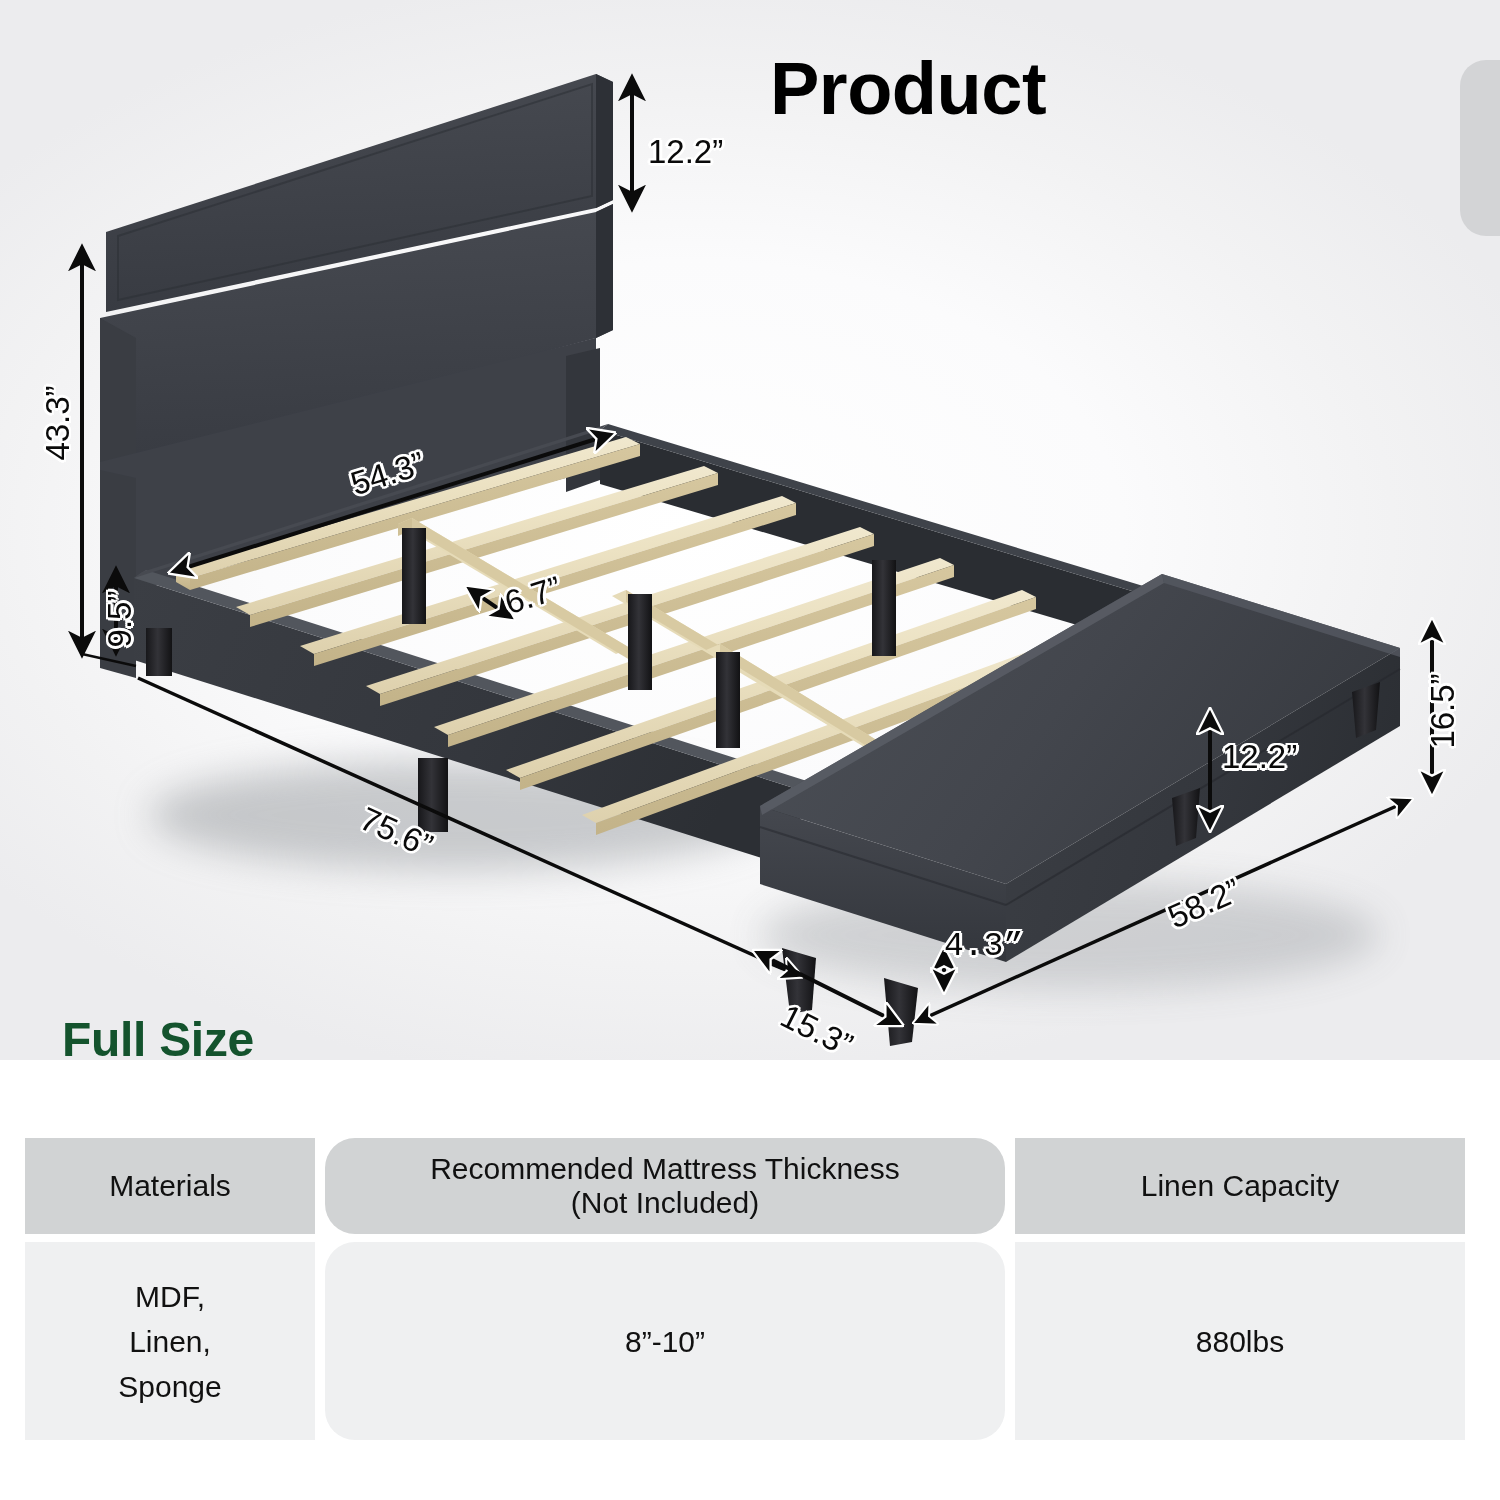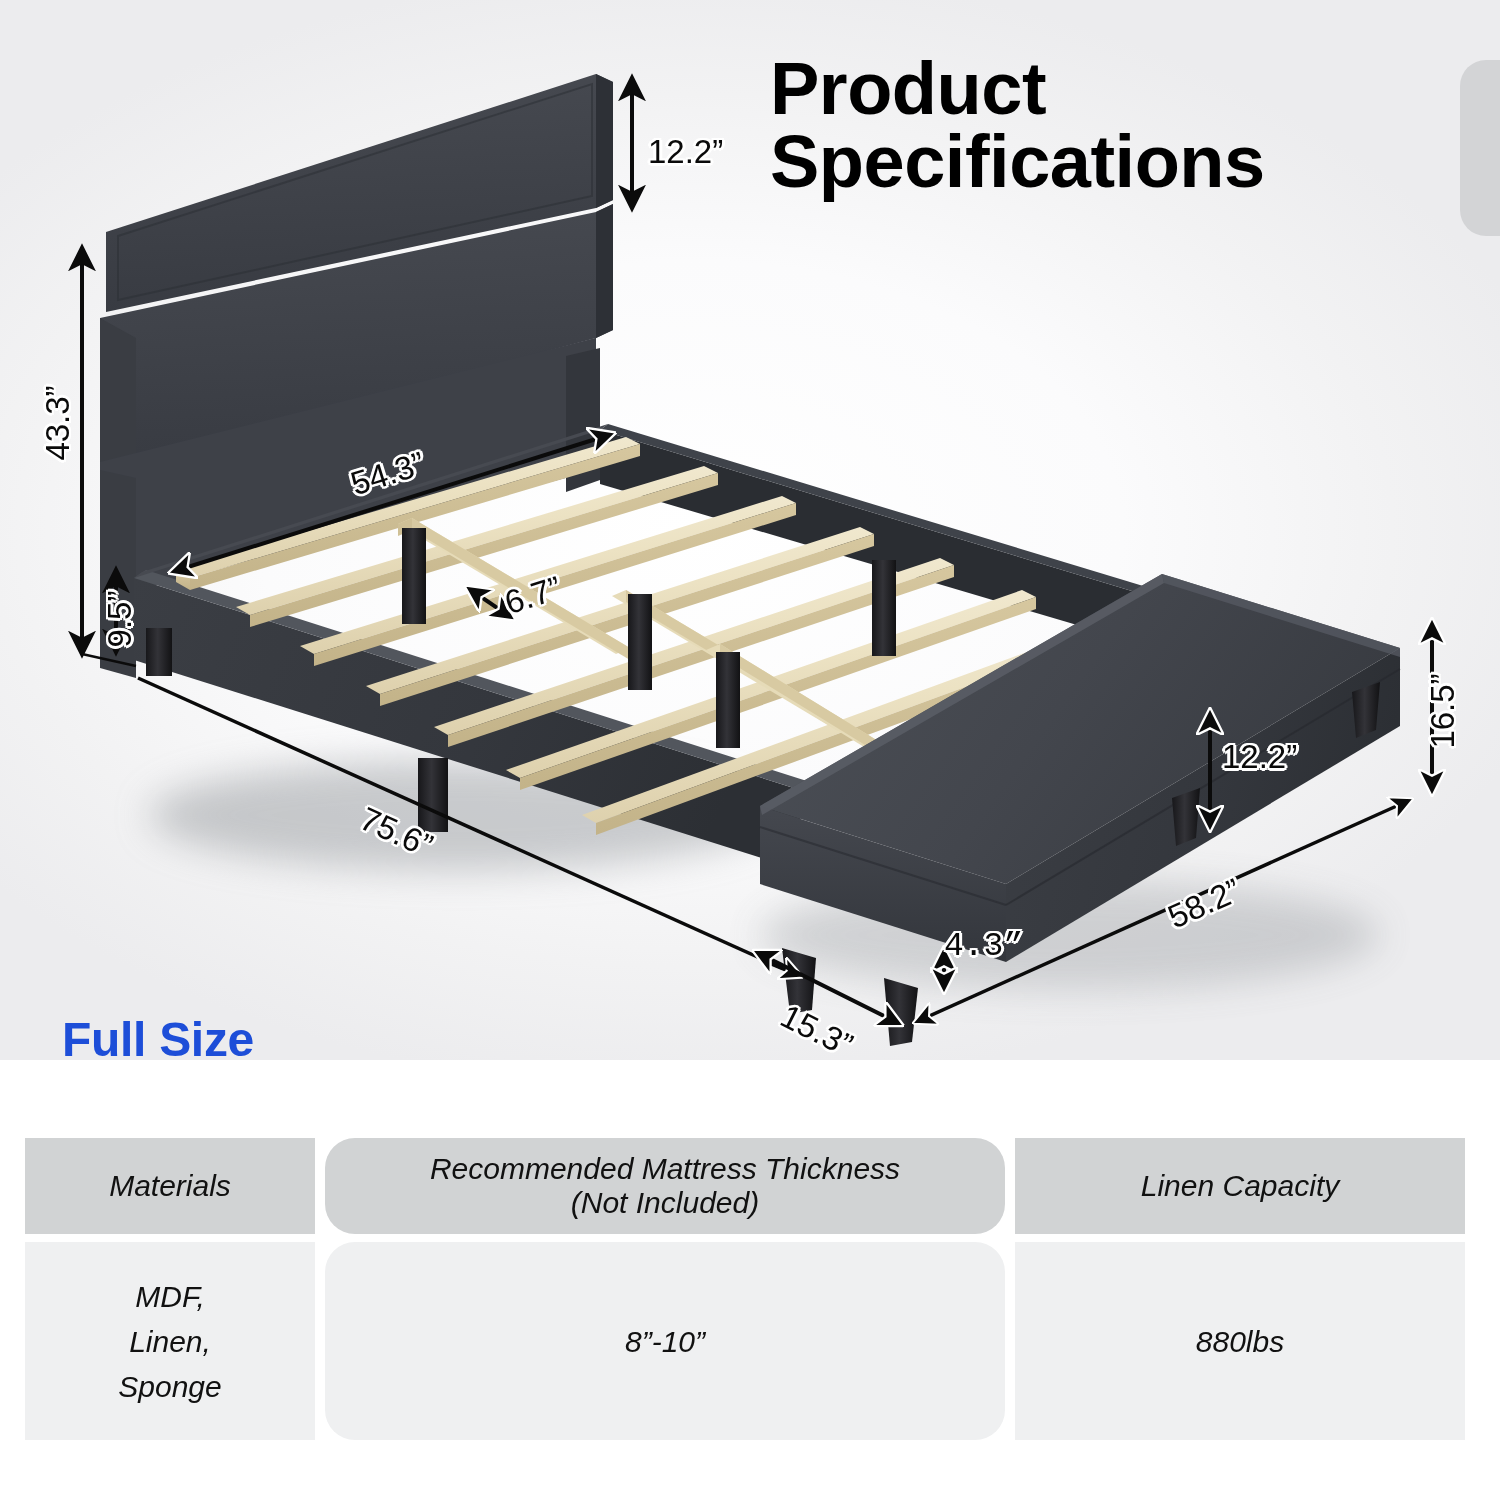--- a/index.html
+++ b/index.html
@@ -32,26 +32,26 @@
   .accent-bar{
     position:absolute;right:0px;top:60px;width:40px;height:176px;
     background:#d3d4d6;
     border-top-left-radius:26px;border-bottom-left-radius:26px;
     z-index:39;
   }
 
   
   .fullsize{
     position:absolute;left:62px;top:1012px;
-    font-size:48px;font-weight:700;color:#1d4ed8;letter-spacing:-0.3px;
+    font-size:48px;font-weight:700;color:#14532d;letter-spacing:-0.3px;
   }
 
   
   .spec-table{
-    position:absolute;left:25px;top:1138px;width:1450px;font-style:italic;
+    position:absolute;left:25px;top:1138px;width:1450px;
   }
   .trow{display:flex;gap:10px;}
   .trow + .trow{margin-top:8px;}
   .cell{
     display:flex;align-items:center;justify-content:center;
     text-align:center;color:#111;
   }
   .head .cell{background:#d1d3d4;height:96px;font-size:30px;line-height:1.12;padding:4px 10px;box-sizing:border-box;}
   .body .cell{background:#eff0f1;height:198px;font-size:30px;line-height:1.5;padding:4px 6px;box-sizing:border-box;}
   .c1{width:290px;flex:0 0 290px;}
@@ -309,21 +309,20 @@
 
   <div class="dim" style="left:1222px;top:738px;">12.2”</div>
 
   <div class="dim" style="left:1405px;top:692px;transform:rotate(-90deg);transform-origin:center;">16.5”</div>
 
   <div class="dim" style="left:1170px;top:900px;transform:rotate(-24deg);transform-origin:left center;">58.2”</div>
 
   <div class="accent-bar"></div>
   <div class="title-wrap">
     <div class="title-line">Product</div>
-    <div class="title-line">Specifications</div>
   </div>
 
   <div class="fullsize">Full Size</div>
 
   <div class="spec-table">
     <div class="trow head">
       <div class="cell c1">Materials</div>
       <div class="cell c2">
         <div>
           <div>Recommended Mattress Thickness</div>

